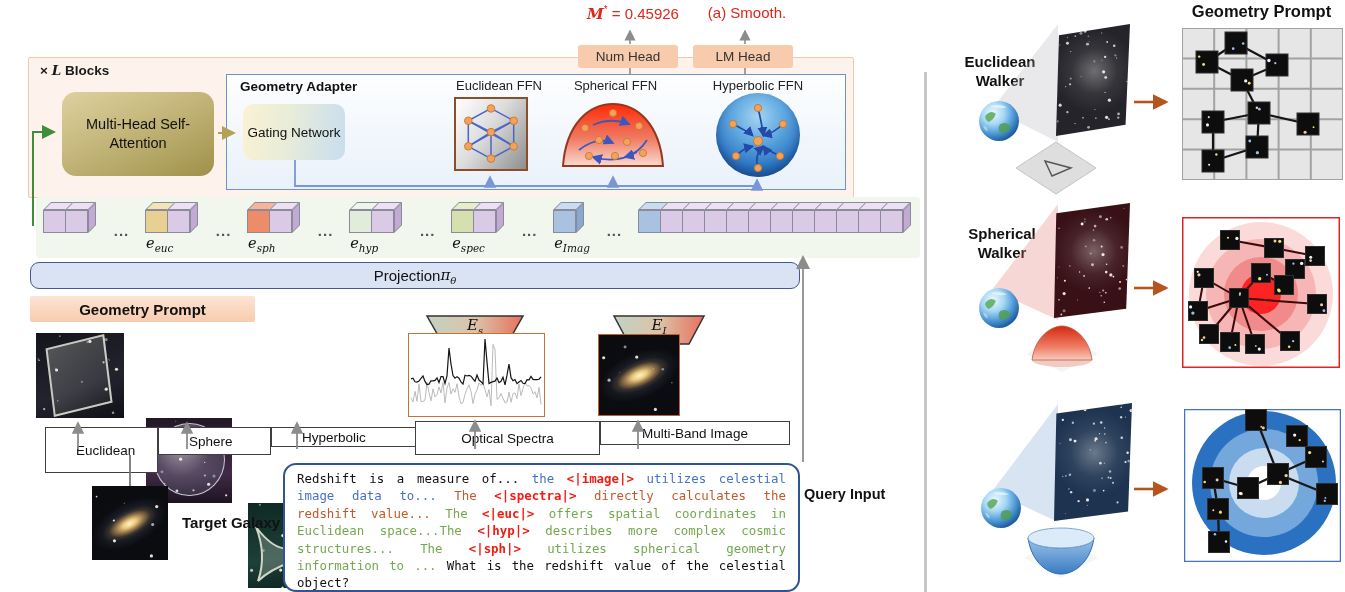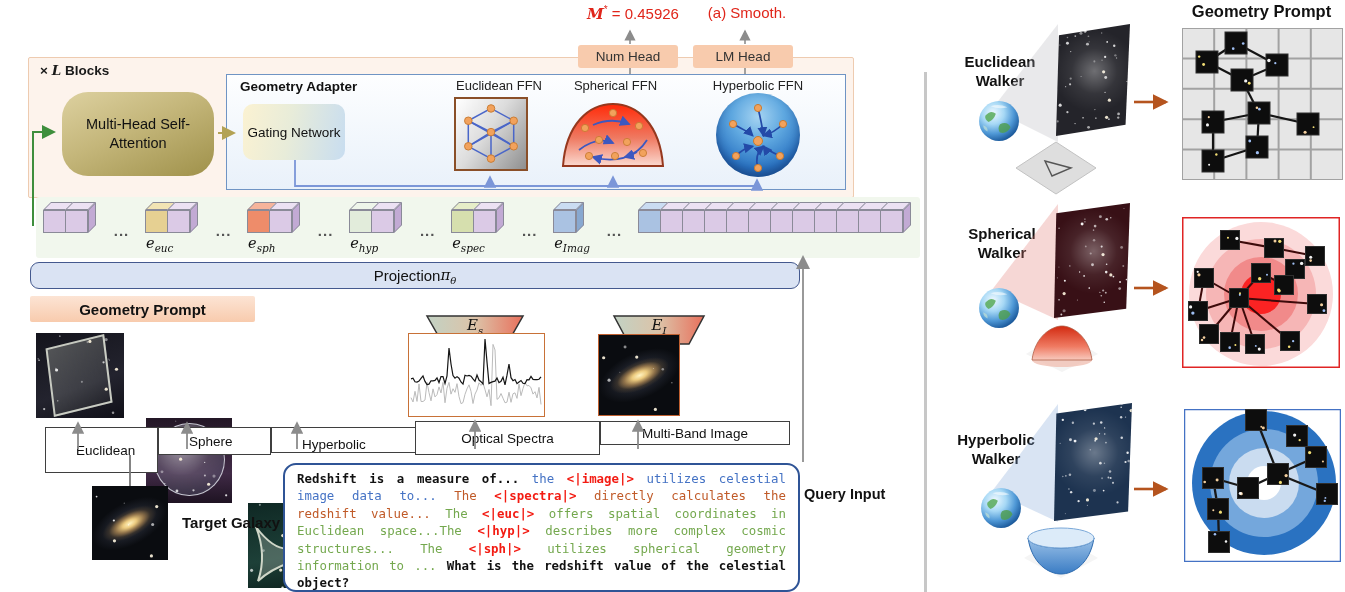--- a/index.html
+++ b/index.html
@@ -3,21 +3,21 @@
 <meta charset="utf-8">
 <style>
   html,body{margin:0;padding:0;background:#fff;}
   .canvas{position:relative;width:1345px;height:592px;background:#fff;overflow:hidden;
           font-family:"Liberation Sans",sans-serif;color:#222;}
   .abs{position:absolute;}
   
   .lblocks{left:28px;top:57px;width:824px;height:139px;background:#fdf3ec;border:1px solid #eecbb0;border-radius:2px;}
   .lb-label{left:40px;top:62px;font-size:13.5px;font-weight:bold;color:#1a1a1a;}
   .lb-var{font-family:"DejaVu Serif",serif;font-style:italic;}
-  .mhsa{left:62px;top:92px;width:152px;height:84px;border-radius:26px;
+  .mhsa{left:62px;top:92px;width:152px;height:84px;border-radius:14px;
         background:linear-gradient(155deg,#ddd1a0 0%,#c4b67a 45%,#9f914a 100%);
         display:flex;align-items:center;justify-content:center;text-align:center;
         font-size:14.5px;color:#111;line-height:19px;padding:0 10px;box-sizing:border-box;}
   .adapter{left:226px;top:74px;width:618px;height:114px;border:1.5px solid #6f94c4;
            background:linear-gradient(180deg,#fdfeff 0%,#e9f1fa 100%);}
   .adapter-title{left:240px;top:79px;font-size:13.5px;font-weight:bold;color:#111;}
   .gating{left:243px;top:104px;width:102px;height:56px;border-radius:10px;
           background:linear-gradient(100deg,#fbf2d2 0%,#e8ecd9 45%,#c8ddf0 100%);
           display:flex;align-items:center;justify-content:center;text-align:center;
           font-size:13.5px;color:#111;line-height:17px;}
@@ -84,21 +84,21 @@
   
   .mod-cell{border:1.5px solid #3f3f3f;background:#fff;box-sizing:border-box;display:flex;align-items:center;
             font-size:13.5px;color:#111;}
   .pad-l{padding-left:30px;}
   .cen{justify-content:center;}
   
   .query-box{left:283px;top:463px;width:517px;height:129px;border:2px solid #2f5496;border-radius:13px;
              box-sizing:border-box;background:#fff;padding:5px 12px 0 12px;
              font-family:"DejaVu Sans Mono",monospace;font-size:12.4px;line-height:17.4px;
              text-align:justify;word-spacing:2px;}
-  .q-plain{color:#111;font-weight:bold;}
+  .q-plain{color:#111;font-weight:normal;}
   .q-img{color:#4472c4;}
   .q-spec{color:#c05a28;}
   .q-geo{color:#74a84e;}
   .q-tok{color:#f31b12;font-weight:bold;}
   .query-label{left:804px;top:486px;width:100px;font-size:14.5px;font-weight:bold;color:#111;}
   .tokenize-label{left:812px;top:315px;width:96px;font-size:14px;color:#222;line-height:20px;}
   
   .divider{left:924px;top:72px;width:3px;height:520px;background:#c7c7c7;}
   .rp-title{left:1178px;top:2px;width:167px;text-align:center;font-size:16.5px;font-weight:bold;color:#111;}
   .walker-label{width:108px;text-align:center;font-size:15px;font-weight:bold;color:#111;line-height:19px;}
@@ -498,21 +498,21 @@
         <circle cx="4.669284820556641" cy="22.731802463531494" r="1.6" fill="#fff6e0" opacity="0.9"></circle>
       </svg>
     </div>
 
   <div class="abs mod-cell pad-l" style="left:45px;top:427px;width:113px;height:46px;">
       <span>Euclidean</span>
     </div>
   <div class="abs mod-cell pad-l" style="left:158px;top:427px;width:113px;height:28px;">
       <span>Sphere</span>
     </div>
-  <div class="abs mod-cell pad-l" style="left:271px;top:427px;width:149px;height:26px;align-items:flex-end;">
+  <div class="abs mod-cell pad-l" style="left:271px;top:427px;width:149px;height:20px;">
       <span>Hyperbolic</span>
     </div>
   <div class="abs mod-cell cen" style="left:415px;top:421px;width:185px;height:34px;">
       <span>Optical Spectra</span>
     </div>
   <div class="abs mod-cell cen" style="left:600px;top:421px;width:190px;height:24px;">
       <span>Multi-Band Image</span>
     </div>
 
   <div class="target-galaxy starfield">
@@ -532,21 +532,20 @@
 
   <div class="abs query-box" id="query-box"><span class="q-plain">Redshift is a measure of... </span><span class="q-img">the </span><span class="q-tok">&lt;|image|&gt;</span><span class="q-img"> utilizes celestial image data to... </span><span class="q-spec">The </span><span class="q-tok">&lt;|spectra|&gt;</span><span class="q-spec"> directly calculates the redshift value... </span><span class="q-geo">The </span><span class="q-tok">&lt;|euc|&gt;</span><span class="q-geo"> offers spatial coordinates in Euclidean space...The </span><span class="q-tok">&lt;|hyp|&gt;</span><span class="q-geo"> describes more complex cosmic structures... The </span><span class="q-tok">&lt;|sph|&gt;</span><span class="q-geo"> utilizes spherical geometry information to ... </span><span class="q-plain">What is the redshift value of the celestial object?</span></div>
   <div class="abs query-label">Query Input</div>
 
   <div class="abs divider"></div>
 
   <div class="abs rp-title">Geometry Prompt</div>
 
   <div class="abs walker-label" style="left:948px;top:224px;">Spherical Walker</div>
   <div class="abs walker-label" style="left:946px;top:52px;">Euclidean Walker</div>
-  <div class="abs walker-label" style="left:942px;top:430px;">Hyperbolic Walker</div>
 
   <div class="abs cone" style="left:992px;top:24px;height:118px;clip-path:polygon(0 72%,100% 0,100% 100%);background:rgba(175,175,182,.28);"></div>
   <div class="abs cone" style="left:992px;top:204px;height:116px;clip-path:polygon(0 74%,100% 0,100% 100%);background:rgba(226,122,116,.3);"></div>
   <div class="abs cone" style="left:992px;top:404px;height:118px;clip-path:polygon(0 74%,100% 0,100% 100%);background:rgba(130,165,215,.3);"></div>
 
   <div class="abs earth" style="left:978px;top:100px;"><svg viewBox="0 0 40 40" width="100%" height="100%">
       <defs>
           <radialGradient id="eg0" cx="0.35" cy="0.3" r="0.8">
         <stop offset="0" stop-color="#eef8ff"></stop>
             <stop offset="0.35" stop-color="#a6d8f5"></stop>

